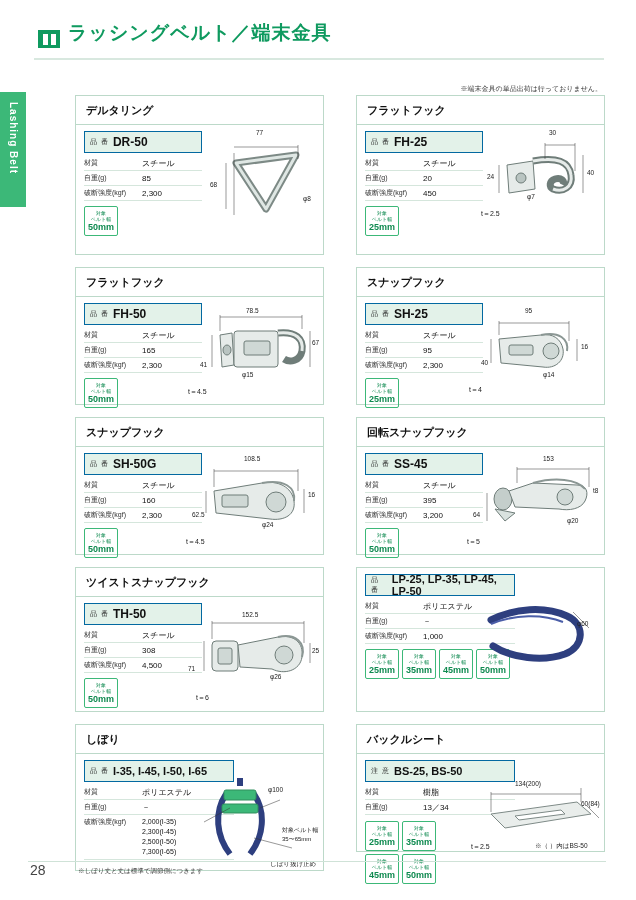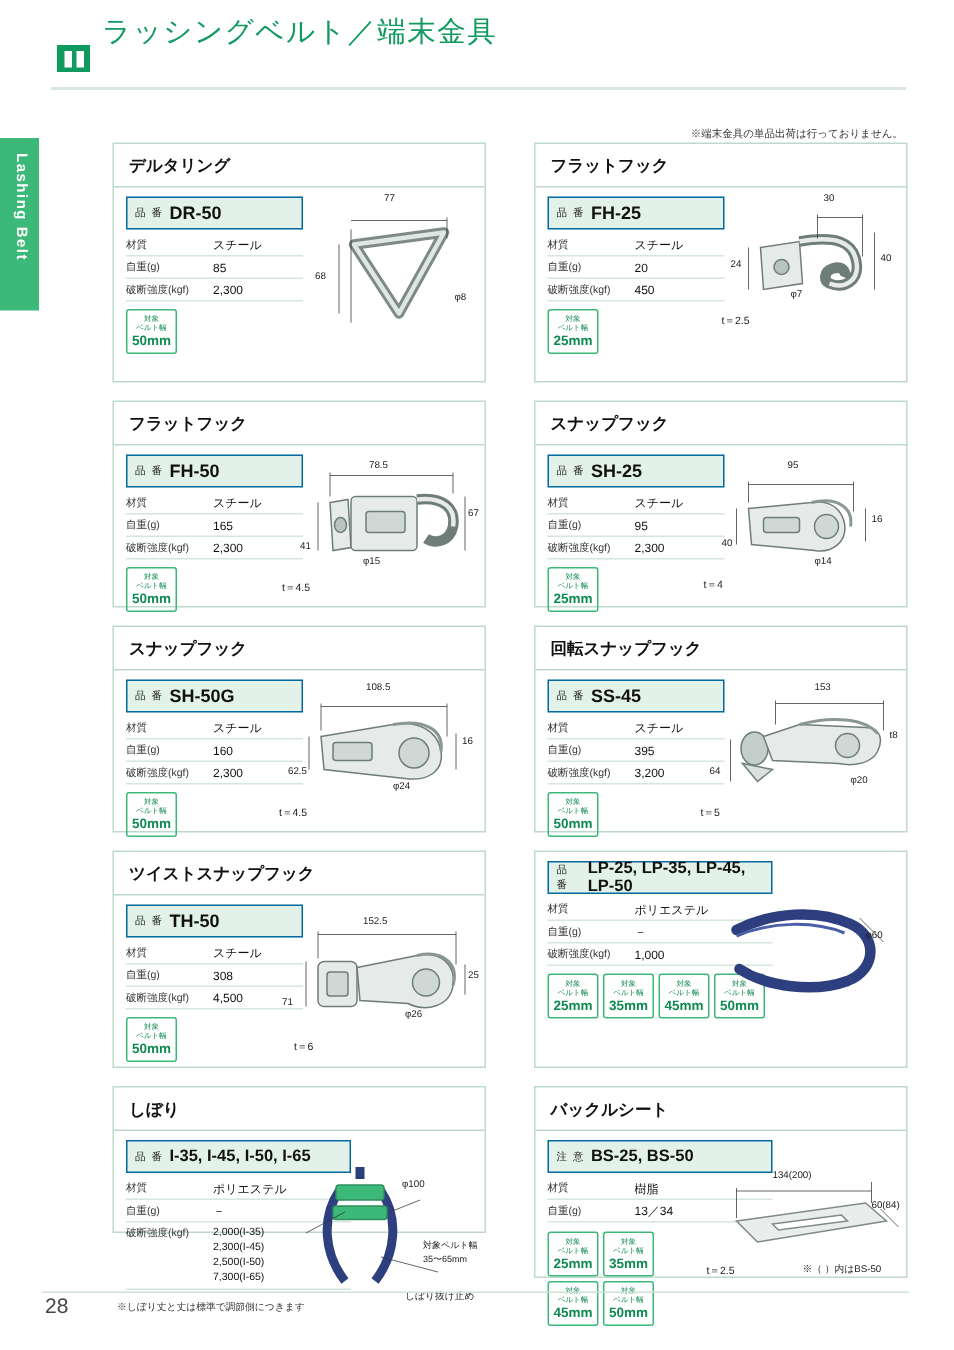--- a/index.html
+++ b/index.html
@@ -16,22 +16,22 @@
   .page-header {
     position: absolute; left: 0; top: 0; width: 636px; height: 70px;
   }
   .hdr-icon {
     position: absolute; left: 38px; top: 30px;
     width: 22px; height: 18px; background: #0f9a5f;
     display: flex; align-items: center; justify-content: center;
   }
   .hdr-icon i { display: block; width: 5px; height: 11px; background: #fff; margin: 0 1.5px; }
   .hdr-title {
-    position: absolute; left: 68px; top: 8px;
-    font-size: 19px; font-weight: normal; color: #0f9a5f;
+    position: absolute; left: 68px; top: 20px;
+    font-size: 19px; font-weight: bold; color: #0f9a5f;
     letter-spacing: 1px;
   }
   .hdr-rule {
     position: absolute; left: 34px; top: 58px; width: 570px; height: 2px;
     background: #d8e8df;
   }
   
   .side-tab {
     position: absolute; left: 0; top: 92px; width: 26px; height: 115px;
     background: #3cb878;
@@ -524,21 +524,21 @@
             <line x1="88" y1="10" x2="104" y2="26" stroke="#333" stroke-width="0.5"></line>
           </svg>
           <div class="dim" style="left:92px; top:18px;">φ60</div>
         </div>
       </div>
     </div>
   </div>
 
   <div class="row">
 
-    <div class="card" style="height:98px;">
+    <div class="card" style="height:147px;">
       <div class="card-title">しぼり</div>
       <div class="card-body">
         <div class="spec" style="width:150px;">
           <div class="model wide">
             <span class="lbl">品 番</span>
             <span class="val">I-35, I-45, I-50, I-65</span>
           </div>
           <div class="srow">
               <span class="k">材質</span>
               <span class="v">ポリエステル</span>

